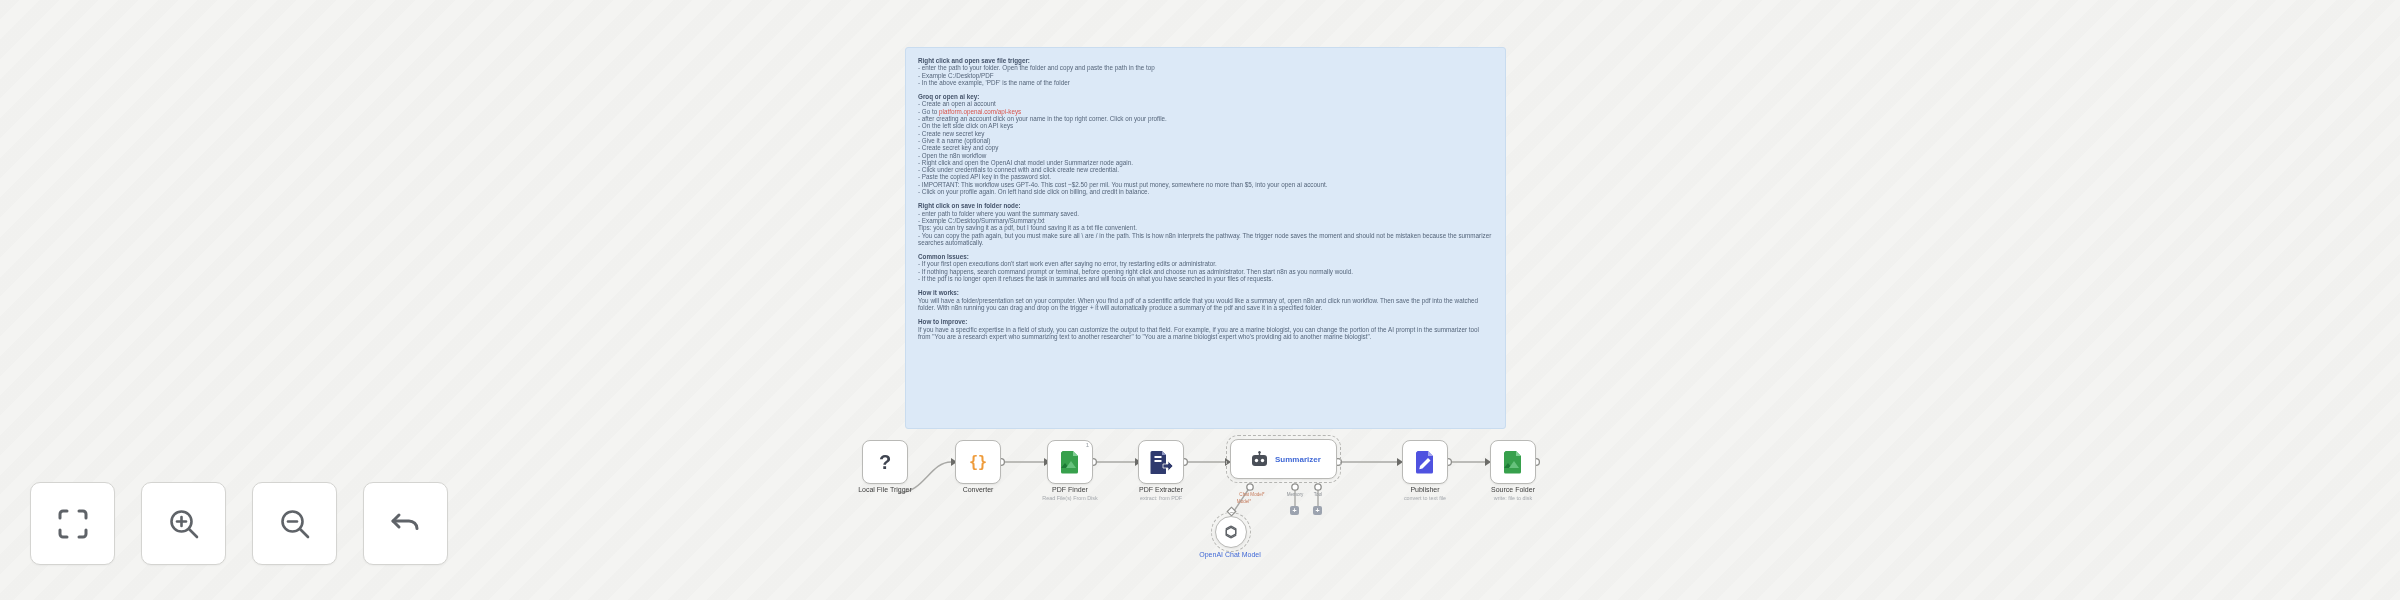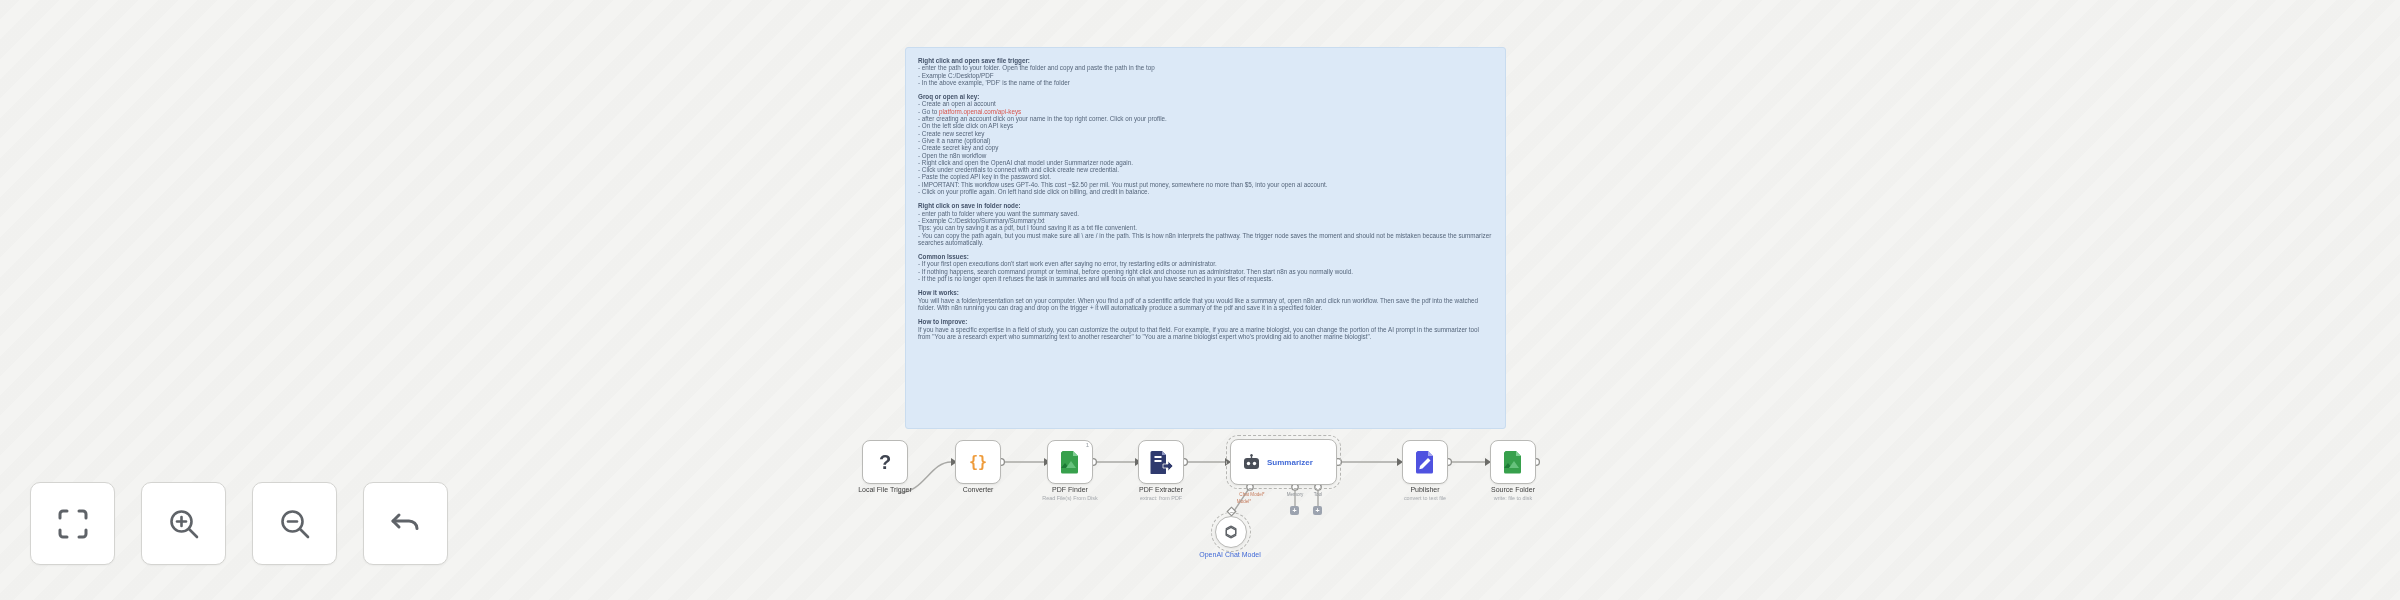--- a/index.html
+++ b/index.html
@@ -23,21 +23,21 @@
   .note-line{font-size:6.3px;line-height:7.3px;}
   .note-link{color:#d9534a;}
 
   
   .node{
     position:absolute;width:46px;height:44px;background:#fff;
     border:1.5px solid #b9b9b6;border-radius:8px;box-sizing:border-box;
     display:flex;align-items:center;justify-content:center;
     box-shadow:0 1px 2px rgba(0,0,0,0.06);
   }
-  .node.wide{width:107px;height:46px;justify-content:flex-start;padding-left:12px;gap:7px;}
+  .node.wide{width:107px;height:40px;justify-content:flex-start;padding-left:20px;gap:7px;}
   .selected{outline:1px dashed #b5b5b2;outline-offset:3px;}
   .node-label{
     position:absolute;text-align:center;font-size:7px;line-height:8px;color:#3d3d3d;
     transform:translateX(-50%);white-space:nowrap;
   }
   .node-label.blue{color:#4169d6;}
   .node-sub{
     position:absolute;text-align:center;font-size:5.4px;line-height:6px;color:#a4a8ad;
     transform:translateX(-50%);white-space:nowrap;
   }

